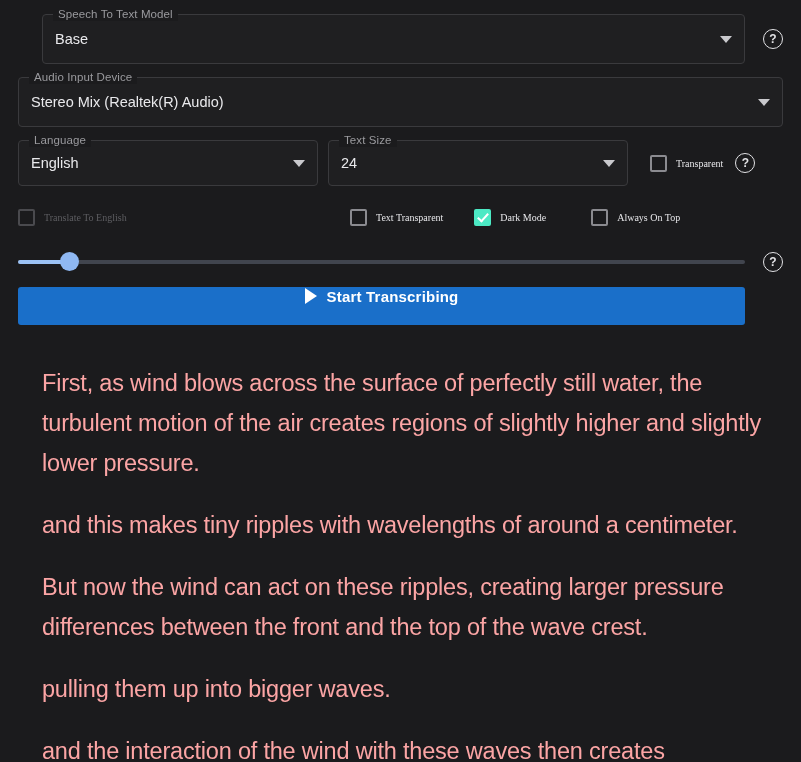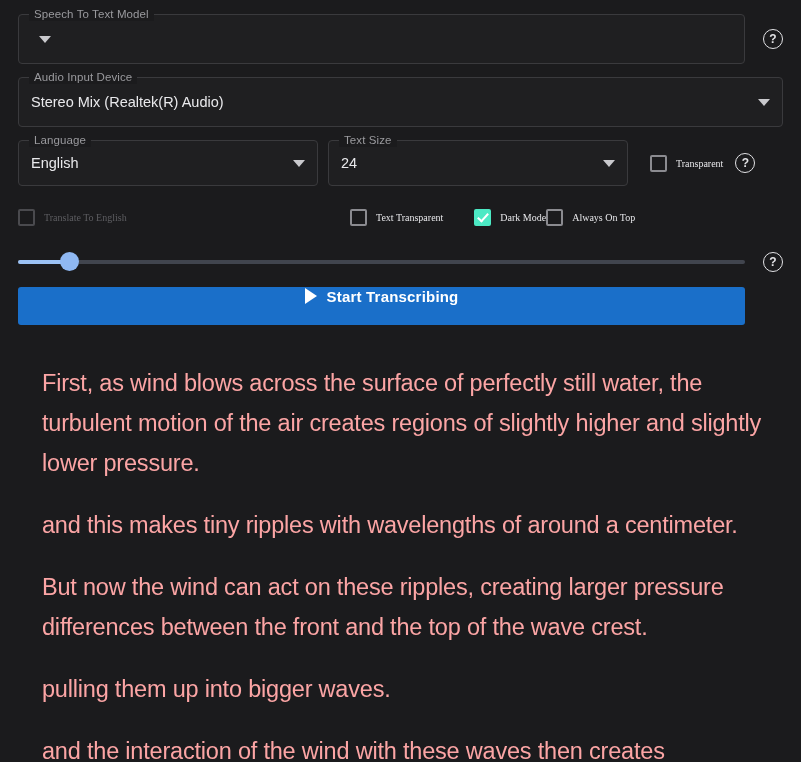--- a/index.html
+++ b/index.html
@@ -79,20 +79,21 @@
     border-top: 7px solid #c9c9cd;
     margin-left: 8px;
   }
 
   
   .row-model {
     position: relative;
     height: 50px;
     display: flex;
     align-items: center;
+    margin-left: 24px;
   }
   .row-model .group { flex: 1 1 auto; height: 50px; }
 
   
   .row-device {
     position: relative;
     height: 50px;
     display: flex;
     align-items: center;
     margin-top: 13px;
@@ -268,20 +269,21 @@
 <body>
 
 <div id="app">
 
   <div class="settings">
 
     <div class="row-model">
       <div class="group">
         <div class="legend">Speech To Text Model</div>
         <div class="combo">
+          <div class="value">Base</div>
           <div class="caret"></div>
         </div>
       </div>
       <div style="width:18px"></div>
       <div class="help">
           <span>?</span>
         </div>
     </div>
 
     <div class="row-device">
@@ -331,21 +333,21 @@
       <div class="chk" style="margin-left:32px;">
         <div class="box"></div>
         <div class="label">Text Transparent</div>
       </div>
 
       <div class="chk checked" style="margin-left:31px;">
         <div class="box"></div>
         <div class="label">Dark Mode</div>
       </div>
 
-      <div class="chk" style="">
+      <div class="chk" style="margin-left:45px;">
         <div class="box"></div>
         <div class="label">Always On Top</div>
       </div>
     </div>
 
     <div class="row-slider">
       <div class="slider">
         <div class="track"></div>
         <div class="fill"></div>
         <div class="thumb"></div>

